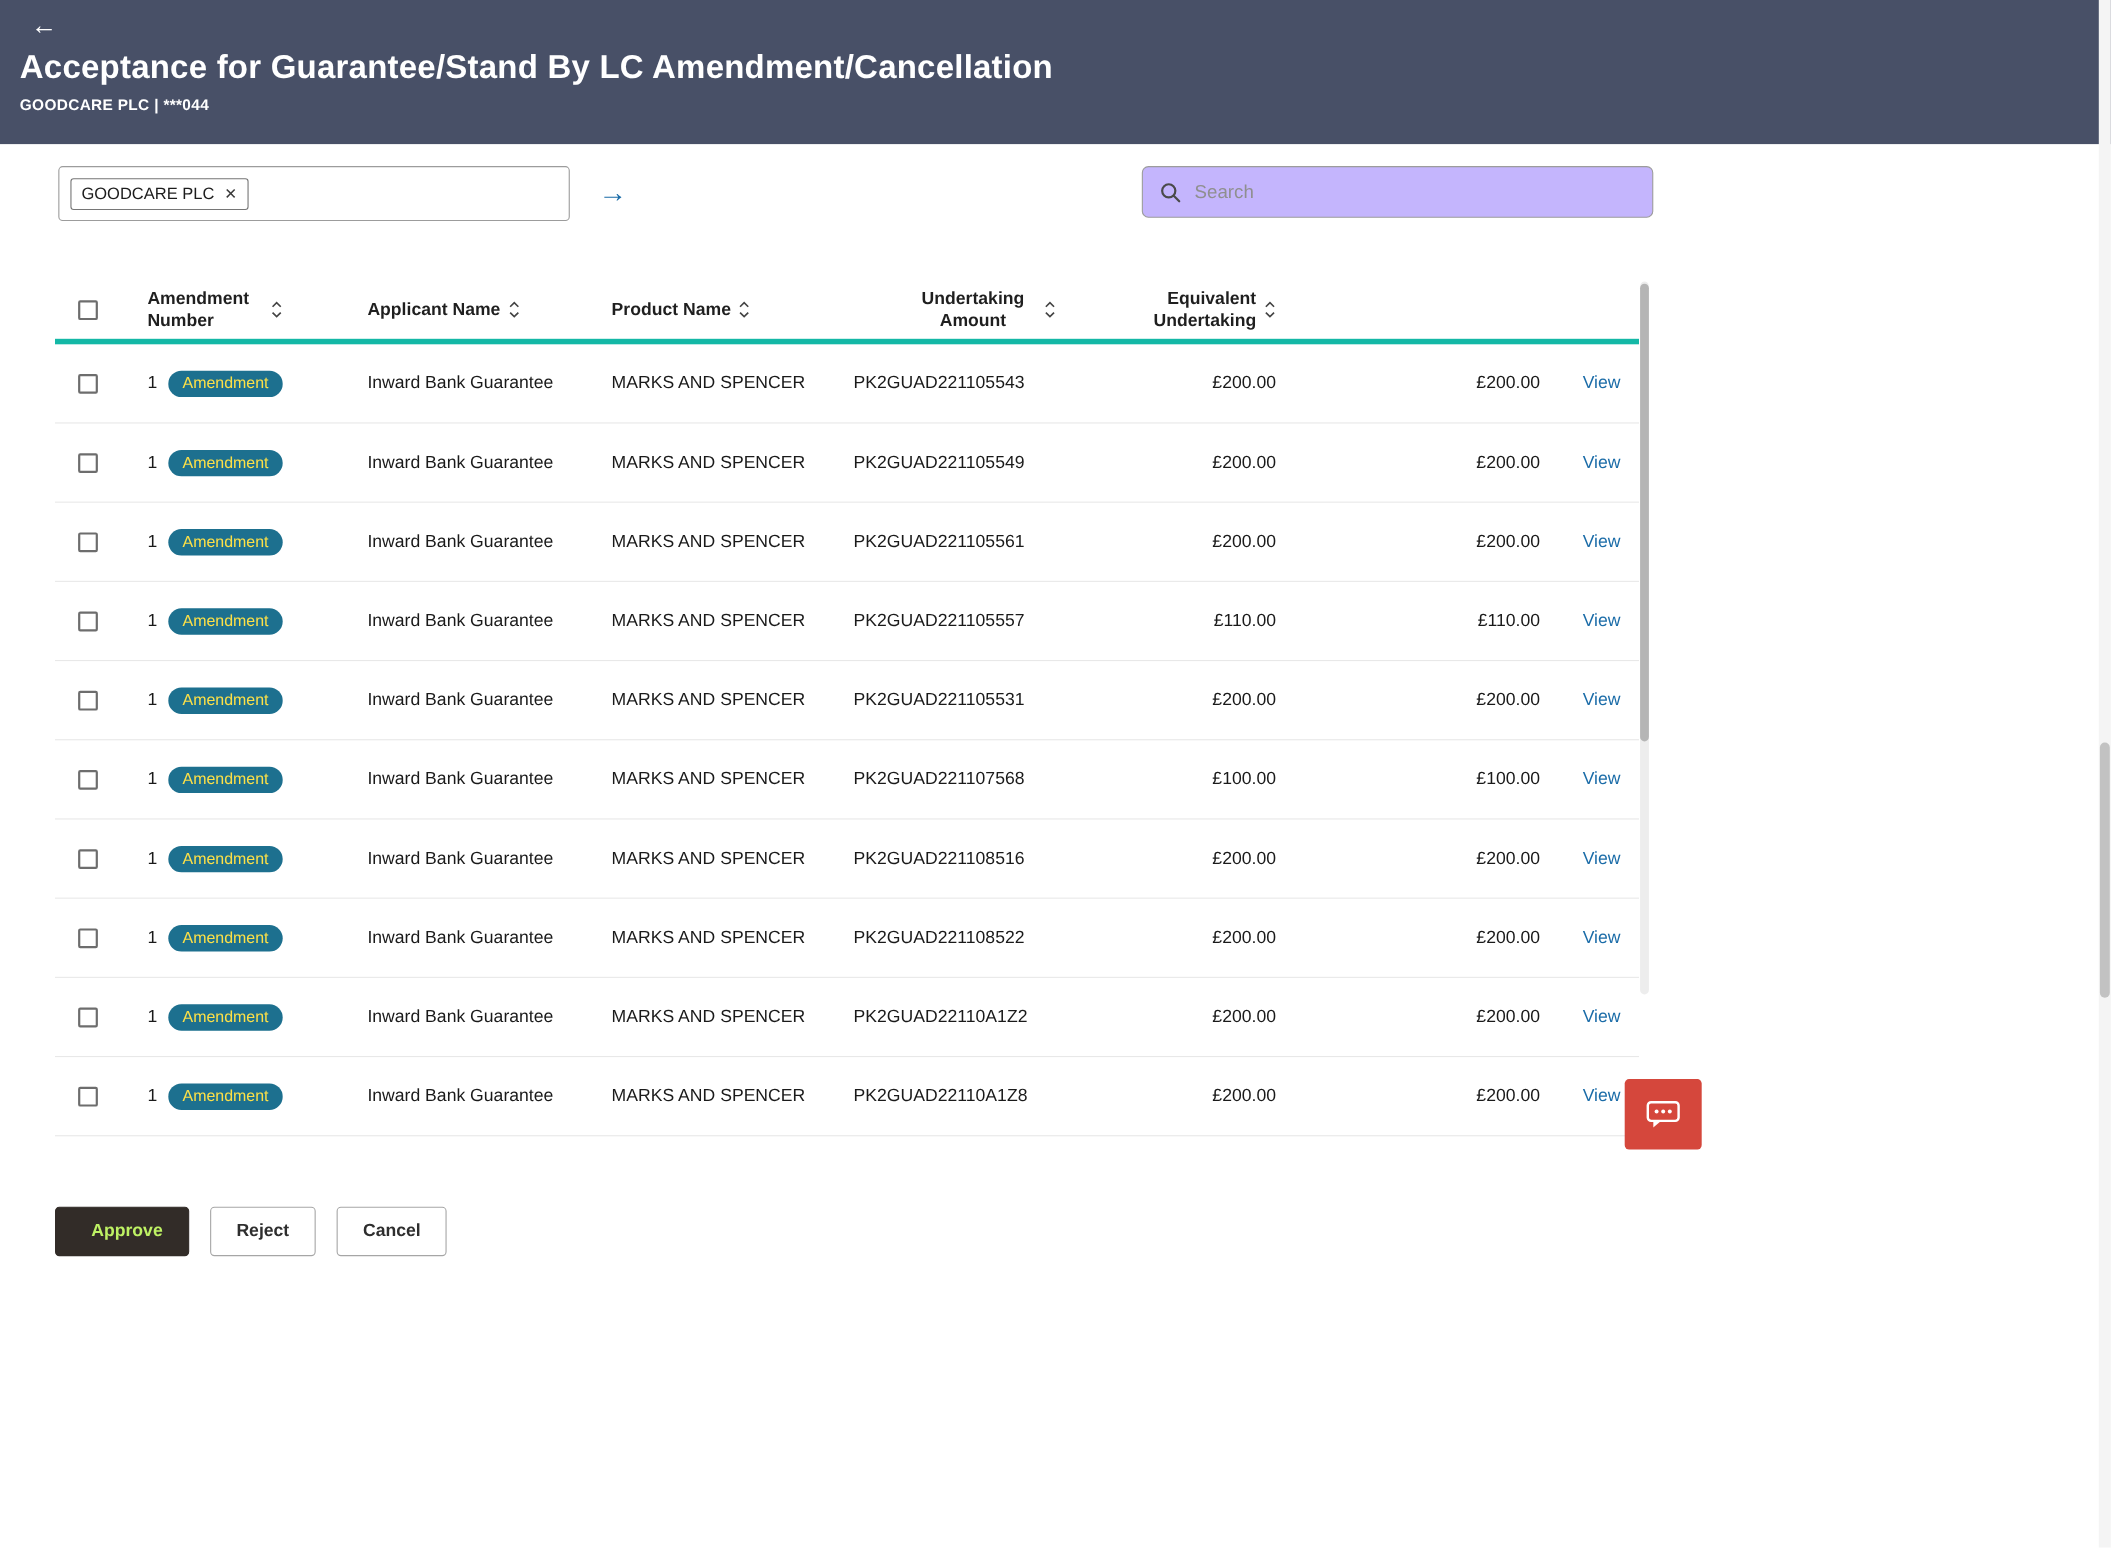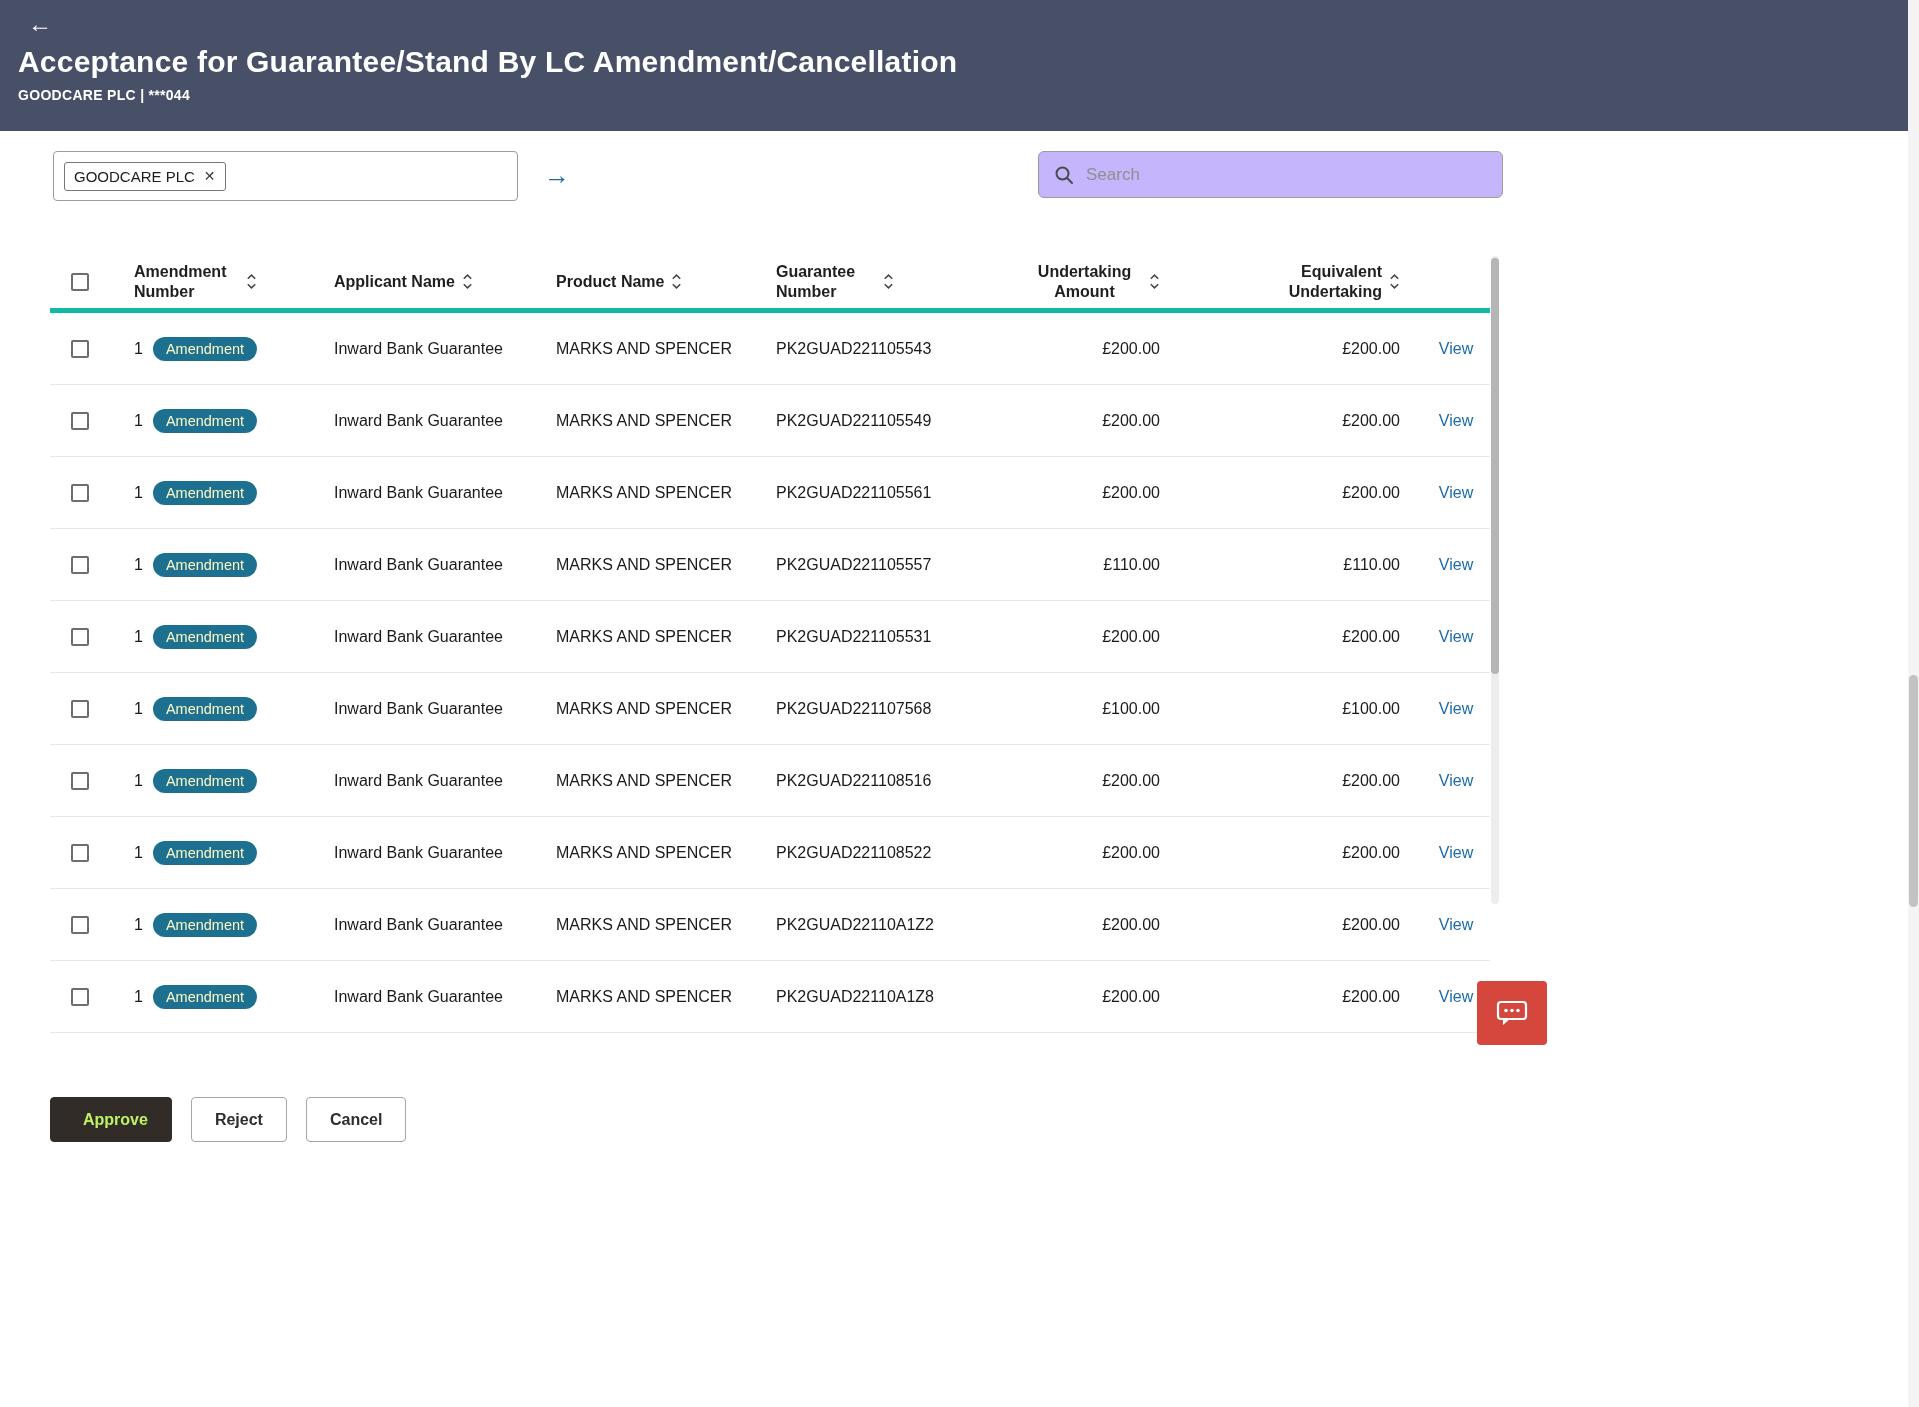--- a/index.html
+++ b/index.html
@@ -38,21 +38,21 @@
   .c-amount, .c-equiv { padding-right:22px; justify-content:flex-end; text-align:right; }
   .hlabel { line-height:1.25; }
   .w105 { max-width:105px; display:inline-block; }
   .w100 { max-width:100px; display:inline-block; }
   .w115 { max-width:115px; display:inline-block; text-align:center; }
   .w125 { max-width:125px; display:inline-block; text-align:right; }
   .sort { flex:none; }
   .cb { appearance:none; -webkit-appearance:none; width:18px; height:18px; border:2px solid #6d6d6d;
     border-radius:2px; background:#fff; cursor:pointer; }
   .num { font-size:16px; color:#1a1a1a; }
-  .badge { margin-left:10px; background:var(--badge_bg,#1d708f); color:#fef9c3; font-size:14.5px;
+  .badge { margin-left:10px; background:var(--badge_bg,#1d708f); color:#fde047; font-size:14.5px;
     padding:4px 13px; border-radius:13px; white-space:nowrap; }
   .view-link { color:var(--link,#1b6ca8); cursor:pointer; font-size:16px; text-decoration:none; }
   .c-view { justify-content:center; }
 
   
   .tbl-scroll-track { position:absolute; left:1491px; top:256px; width:8px; height:648px; background:#ededed; border-radius:4px; }
   .tbl-scroll-thumb { position:absolute; left:0; top:2px; width:8px; height:416px; background:#b5b5b5; border-radius:4px; cursor:pointer; }
   .page-scroll-track { position:absolute; right:0; top:0; width:11px; height:1407px; background:#f4f4f4; }
   .page-scroll-thumb { position:absolute; left:1px; top:675px; width:9px; height:232px; background:#c2c2c2; border-radius:5px; cursor:pointer; }
 
@@ -107,27 +107,20 @@
       </div>
       <div class="cell c-applicant th">
         <span class="hlabel">Applicant Name</span>
         <svg class="sort" width="11" height="17" viewBox="0 0 10 16">
             <path d="M1.5 5.5 L5 2 L8.5 5.5" fill="none" stroke="#444" stroke-width="1.4"></path>
             <path d="M1.5 10.5 L5 14 L8.5 10.5" fill="none" stroke="#444" stroke-width="1.4"></path>
           </svg>
       </div>
       <div class="cell c-product th">
         <span class="hlabel">Product Name</span>
-        <svg class="sort" width="11" height="17" viewBox="0 0 10 16">
-            <path d="M1.5 5.5 L5 2 L8.5 5.5" fill="none" stroke="#444" stroke-width="1.4"></path>
-            <path d="M1.5 10.5 L5 14 L8.5 10.5" fill="none" stroke="#444" stroke-width="1.4"></path>
-          </svg>
-      </div>
-      <div class="cell c-guarantee th">
-        <span class="hlabel w100">Guarantee Number</span>
         <svg class="sort" width="11" height="17" viewBox="0 0 10 16">
             <path d="M1.5 5.5 L5 2 L8.5 5.5" fill="none" stroke="#444" stroke-width="1.4"></path>
             <path d="M1.5 10.5 L5 14 L8.5 10.5" fill="none" stroke="#444" stroke-width="1.4"></path>
           </svg>
       </div>
       <div class="cell c-amount th">
         <span class="hlabel w115">Undertaking Amount</span>
         <svg class="sort" width="11" height="17" viewBox="0 0 10 16">
             <path d="M1.5 5.5 L5 2 L8.5 5.5" fill="none" stroke="#444" stroke-width="1.4"></path>
             <path d="M1.5 10.5 L5 14 L8.5 10.5" fill="none" stroke="#444" stroke-width="1.4"></path>

